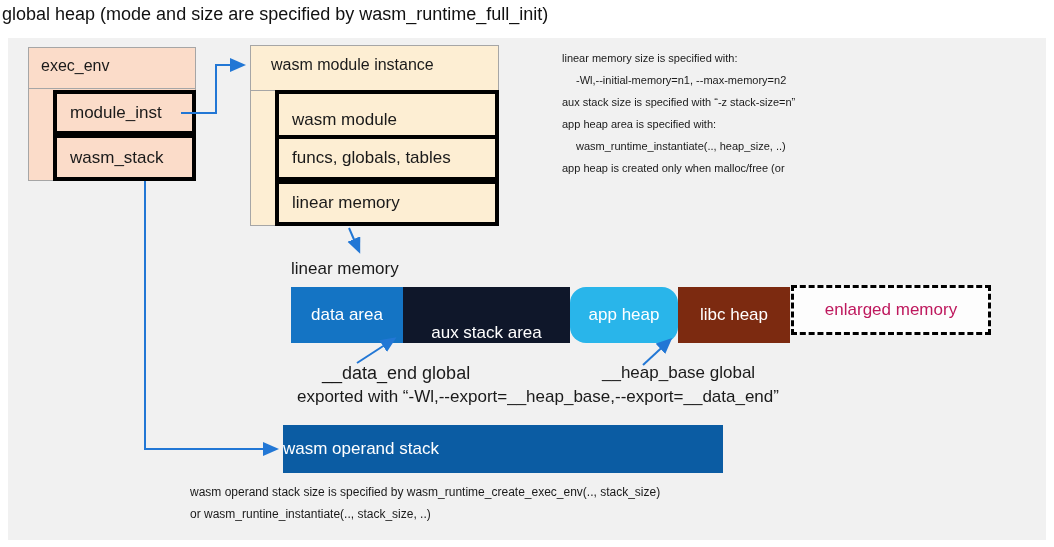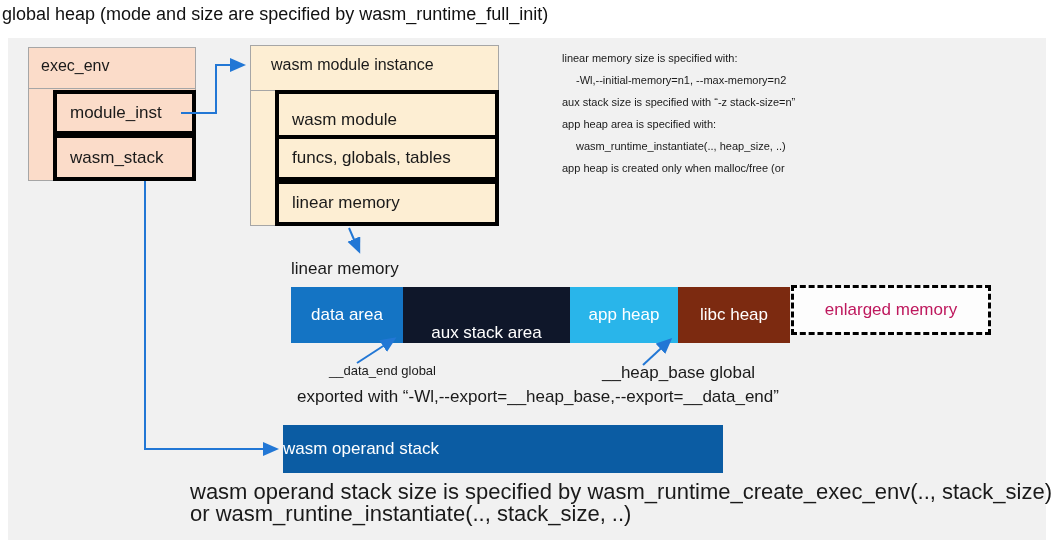--- a/index.html
+++ b/index.html
@@ -37,37 +37,37 @@
   .notes-top{left:562px;top:47px;width:515px;font-size:11px;line-height:22px;}
   .notes-top .line{white-space:nowrap;}
   .notes-top .indent{padding-left:14px;}
 
   
   .linmem-label{left:291px;top:259px;font-size:17px;}
   .seg{top:287px;height:56px;display:flex;align-items:center;justify-content:center;
        font-size:17px;color:#fff;box-sizing:border-box;}
   .seg-data{left:291px;width:112px;}
   .seg-aux{left:403px;width:167px;}
-  .seg-appheap{left:570px;width:108px;}
+  .seg-appheap{left:570px;width:108px;border-radius:16px;}
   .seg-libc{left:678px;width:112px;}
   .seg-enlarged{left:791px;top:285px;width:200px;height:50px;background:#fdfdfd;
        border:3px dashed #000;color:#be185d;}
 
   
-  .lbl-data-end{left:329px;top:363px;font-size:13px;}
+  .lbl-data-end{left:322px;top:363px;font-size:18px;}
   .lbl-heap-base{left:602px;top:363px;font-size:17px;}
   .lbl-exported{left:297px;top:387px;font-size:17px;white-space:nowrap;}
 
   
   .operand-stack{left:283px;top:425px;width:440px;height:48px;
        display:flex;align-items:center;justify-content:flex-start;
        color:#fff;font-size:17px;}
 
   
-  .notes-bottom{left:190px;top:481px;width:860px;font-size:22px;line-height:22px;}
+  .notes-bottom{left:190px;top:481px;width:860px;font-size:12px;line-height:22px;}
   .notes-bottom .line{white-space:nowrap;}
 
   .arrow-layer{left:0;top:0;width:1054px;height:547px;pointer-events:none;}
 </style>
 </head>
 <body>
 
 <div class="abs page-title">global heap (mode and size are specified by wasm_runtime_full_init)</div>
 
 <div class="abs panel"></div>

